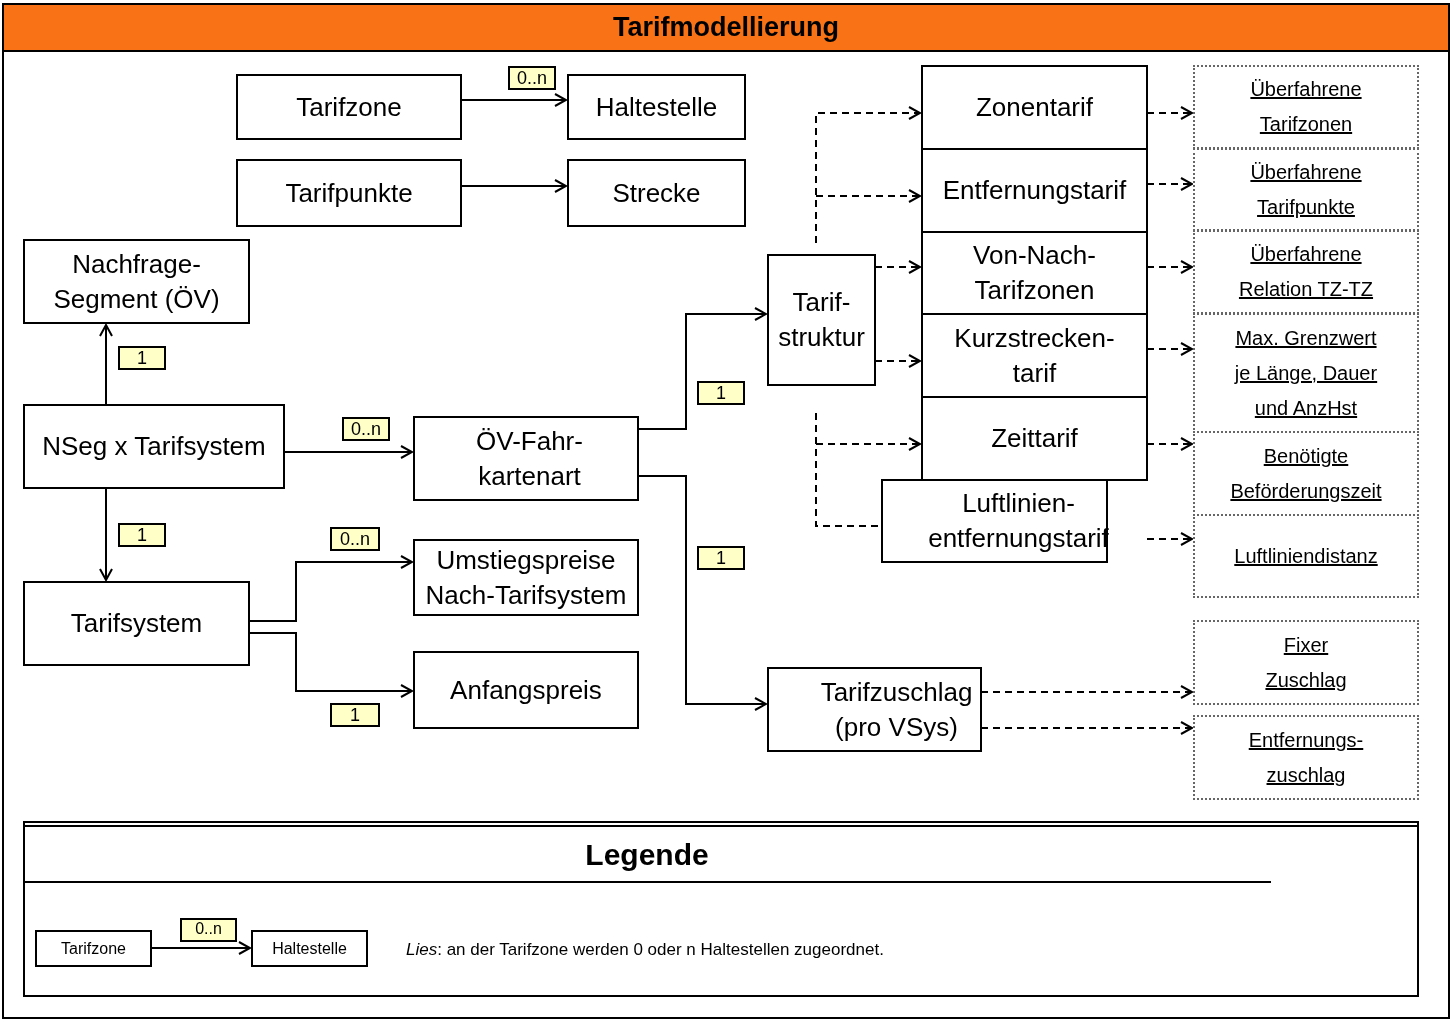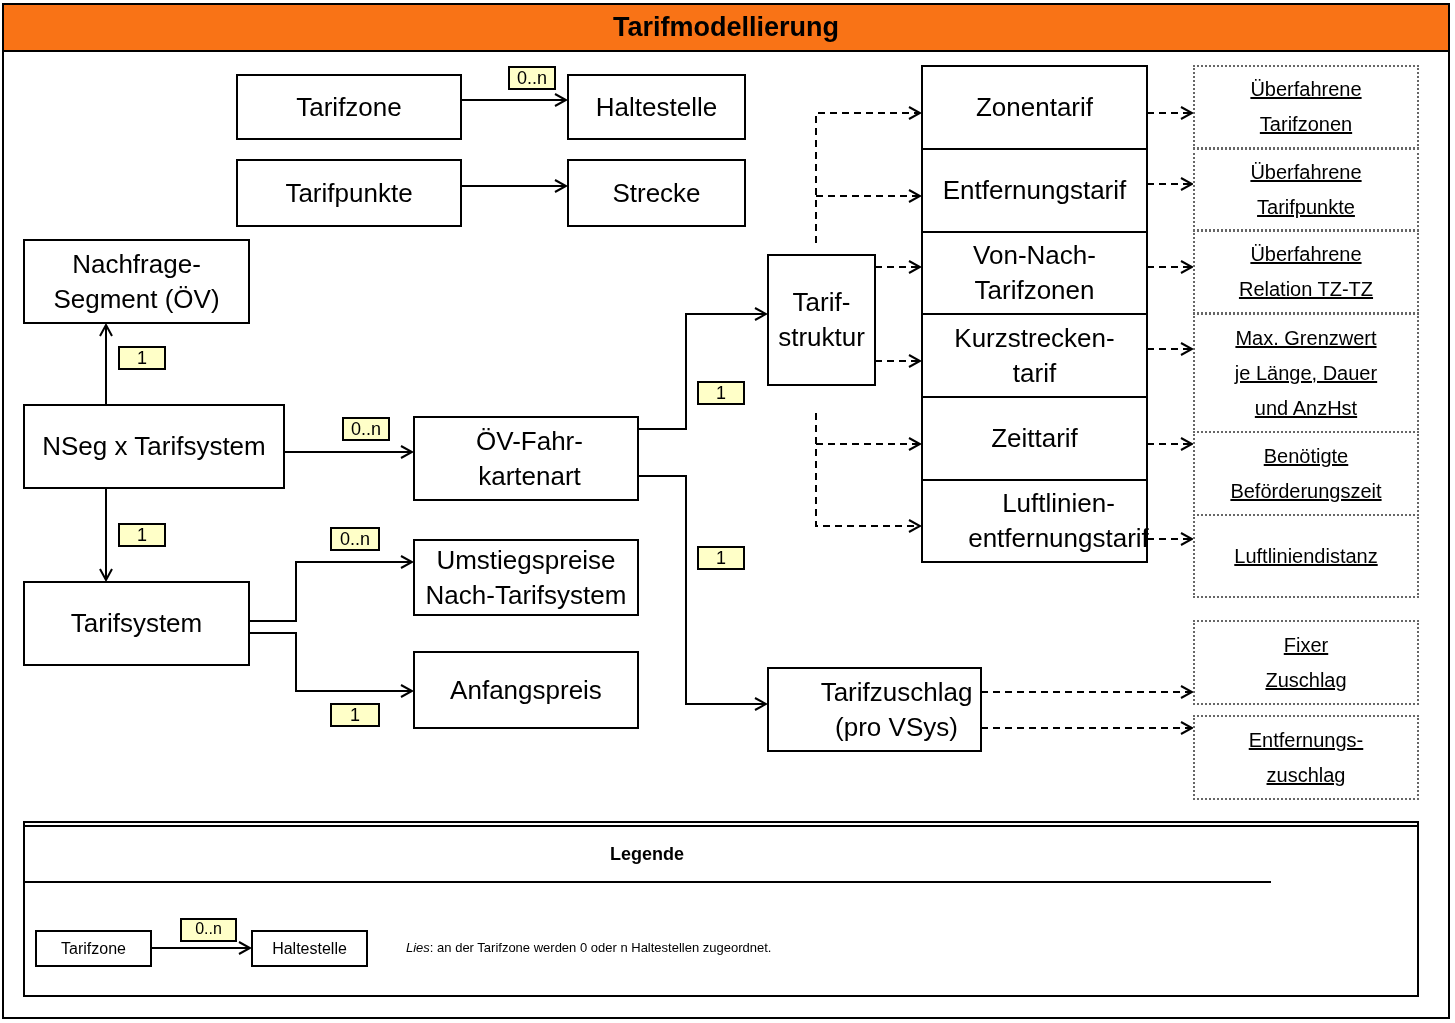--- a/index.html
+++ b/index.html
@@ -19,26 +19,26 @@
             display: flex; align-items: center; justify-content: center; text-align: center;
             font-size: 20px; line-height: 35px; white-space: pre-line; text-decoration: underline; }
   .card { position: absolute; box-sizing: border-box; border: 2px solid #000;
           background: #ffffc8; font-size: 18px; line-height: 20px; text-align: center; }
   #legend { position: absolute; left: 23px; top: 821px; width: 1396px; height: 176px;
             border: 2px solid #000; box-sizing: border-box; }
   #legend-topline { position: absolute; left: 23px; top: 825px; width: 1396px; height: 0;
                     border-top: 2px solid #000; }
   #legend-title { position: absolute; left: 23px; top: 828px; width: 1248px; height: 55px;
                   display: flex; align-items: center; justify-content: center;
-                  font-weight: bold; font-size: 18px; border-bottom: 2px solid #000; box-sizing: border-box; }
+                  font-weight: bold; font-size: 30px; border-bottom: 2px solid #000; box-sizing: border-box; }
   .lbox { position: absolute; box-sizing: border-box; border: 2px solid #000; background: #fff;
           display: flex; align-items: center; justify-content: center; font-size: 16px; }
   .lcard { position: absolute; box-sizing: border-box; border: 2px solid #000; background: #ffffc8;
            font-size: 16px; line-height: 18px; text-align: center; }
-  #legend-text { position: absolute; left: 406px; top: 940px; font-size: 13px; }
+  #legend-text { position: absolute; left: 406px; top: 940px; font-size: 17px; }
   #legend-text i { font-style: italic; }
 </style>
 </head>
 <body>
 
 <div id="frame"></div>
 <div id="title-bar">Tarifmodellierung</div>
 
 <svg id="diagram" width="1455" height="1023">
   <defs>
@@ -98,21 +98,21 @@
 <div class="box" style="left:767px;top:667px;width:215px;height:85px;padding-left:44px;">Tarifzuschlag
 (pro VSys)</div>
 
 <div class="box" style="left:921px;top:65px;width:227px;height:85px;">Zonentarif</div>
 <div class="box" style="left:921px;top:148px;width:227px;height:85px;">Entfernungstarif</div>
 <div class="box" style="left:921px;top:231px;width:227px;height:84px;">Von-Nach-
 Tarifzonen</div>
 <div class="box" style="left:921px;top:313px;width:227px;height:85px;">Kurzstrecken-
 tarif</div>
 <div class="box" style="left:921px;top:396px;width:227px;height:85px;">Zeittarif</div>
-<div class="box" style="left:921px;top:479px;width:227px;height:84px;padding-left:48px;">Luftlinien-
+<div class="box" style="left:881px;top:479px;width:227px;height:84px;padding-left:48px;">Luftlinien-
 entfernungstarif</div>
 
 <div class="dotbox" style="left:1193px;top:65px;width:226px;height:84px;">Überfahrene
 Tarifzonen</div>
 <div class="dotbox" style="left:1193px;top:148px;width:226px;height:83px;">Überfahrene
 Tarifpunkte</div>
 <div class="dotbox" style="left:1193px;top:230px;width:226px;height:84px;">Überfahrene
 Relation TZ-TZ</div>
 <div class="dotbox" style="left:1193px;top:313px;width:226px;height:120px;">Max. Grenzwert
 je Länge, Dauer

